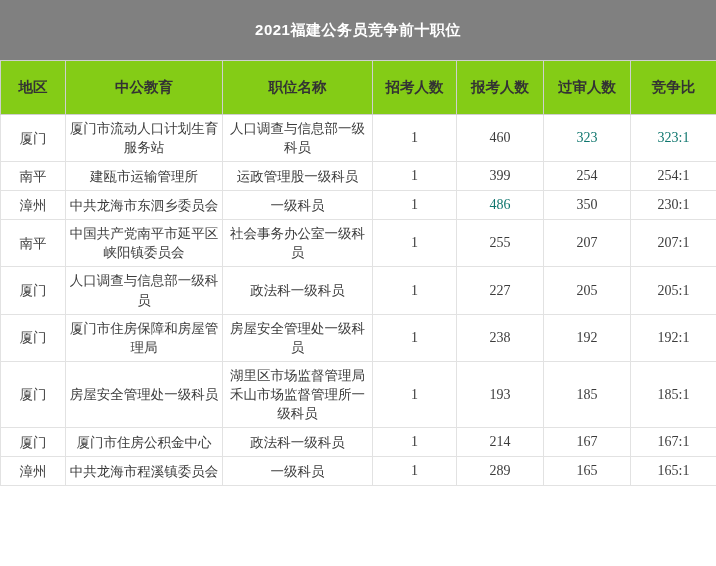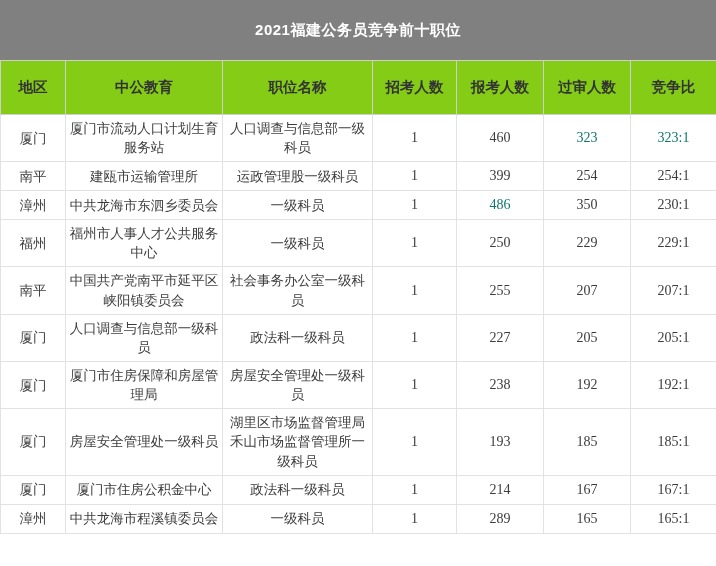--- a/index.html
+++ b/index.html
@@ -190,29 +190,20 @@
         <tr>
           <td>漳州</td>
           <td>中共龙海市东泗乡委员会</td>
           <td>一级科员</td>
           <td class="num">1</td>
           <td class="num red">486</td>
           <td class="num">350</td>
           <td class="num">230:1</td>
         </tr>
         <tr>
-          <td>福州</td>
-          <td>福州市人事人才公共服务中心</td>
-          <td>一级科员</td>
-          <td class="num">1</td>
-          <td class="num">250</td>
-          <td class="num">229</td>
-          <td class="num">229:1</td>
-        </tr>
-        <tr>
           <td>南平</td>
           <td>中国共产党南平市延平区峡阳镇委员会</td>
           <td>社会事务办公室一级科员</td>
           <td class="num">1</td>
           <td class="num">255</td>
           <td class="num">207</td>
           <td class="num">207:1</td>
         </tr>
         <tr>
           <td>厦门</td>

